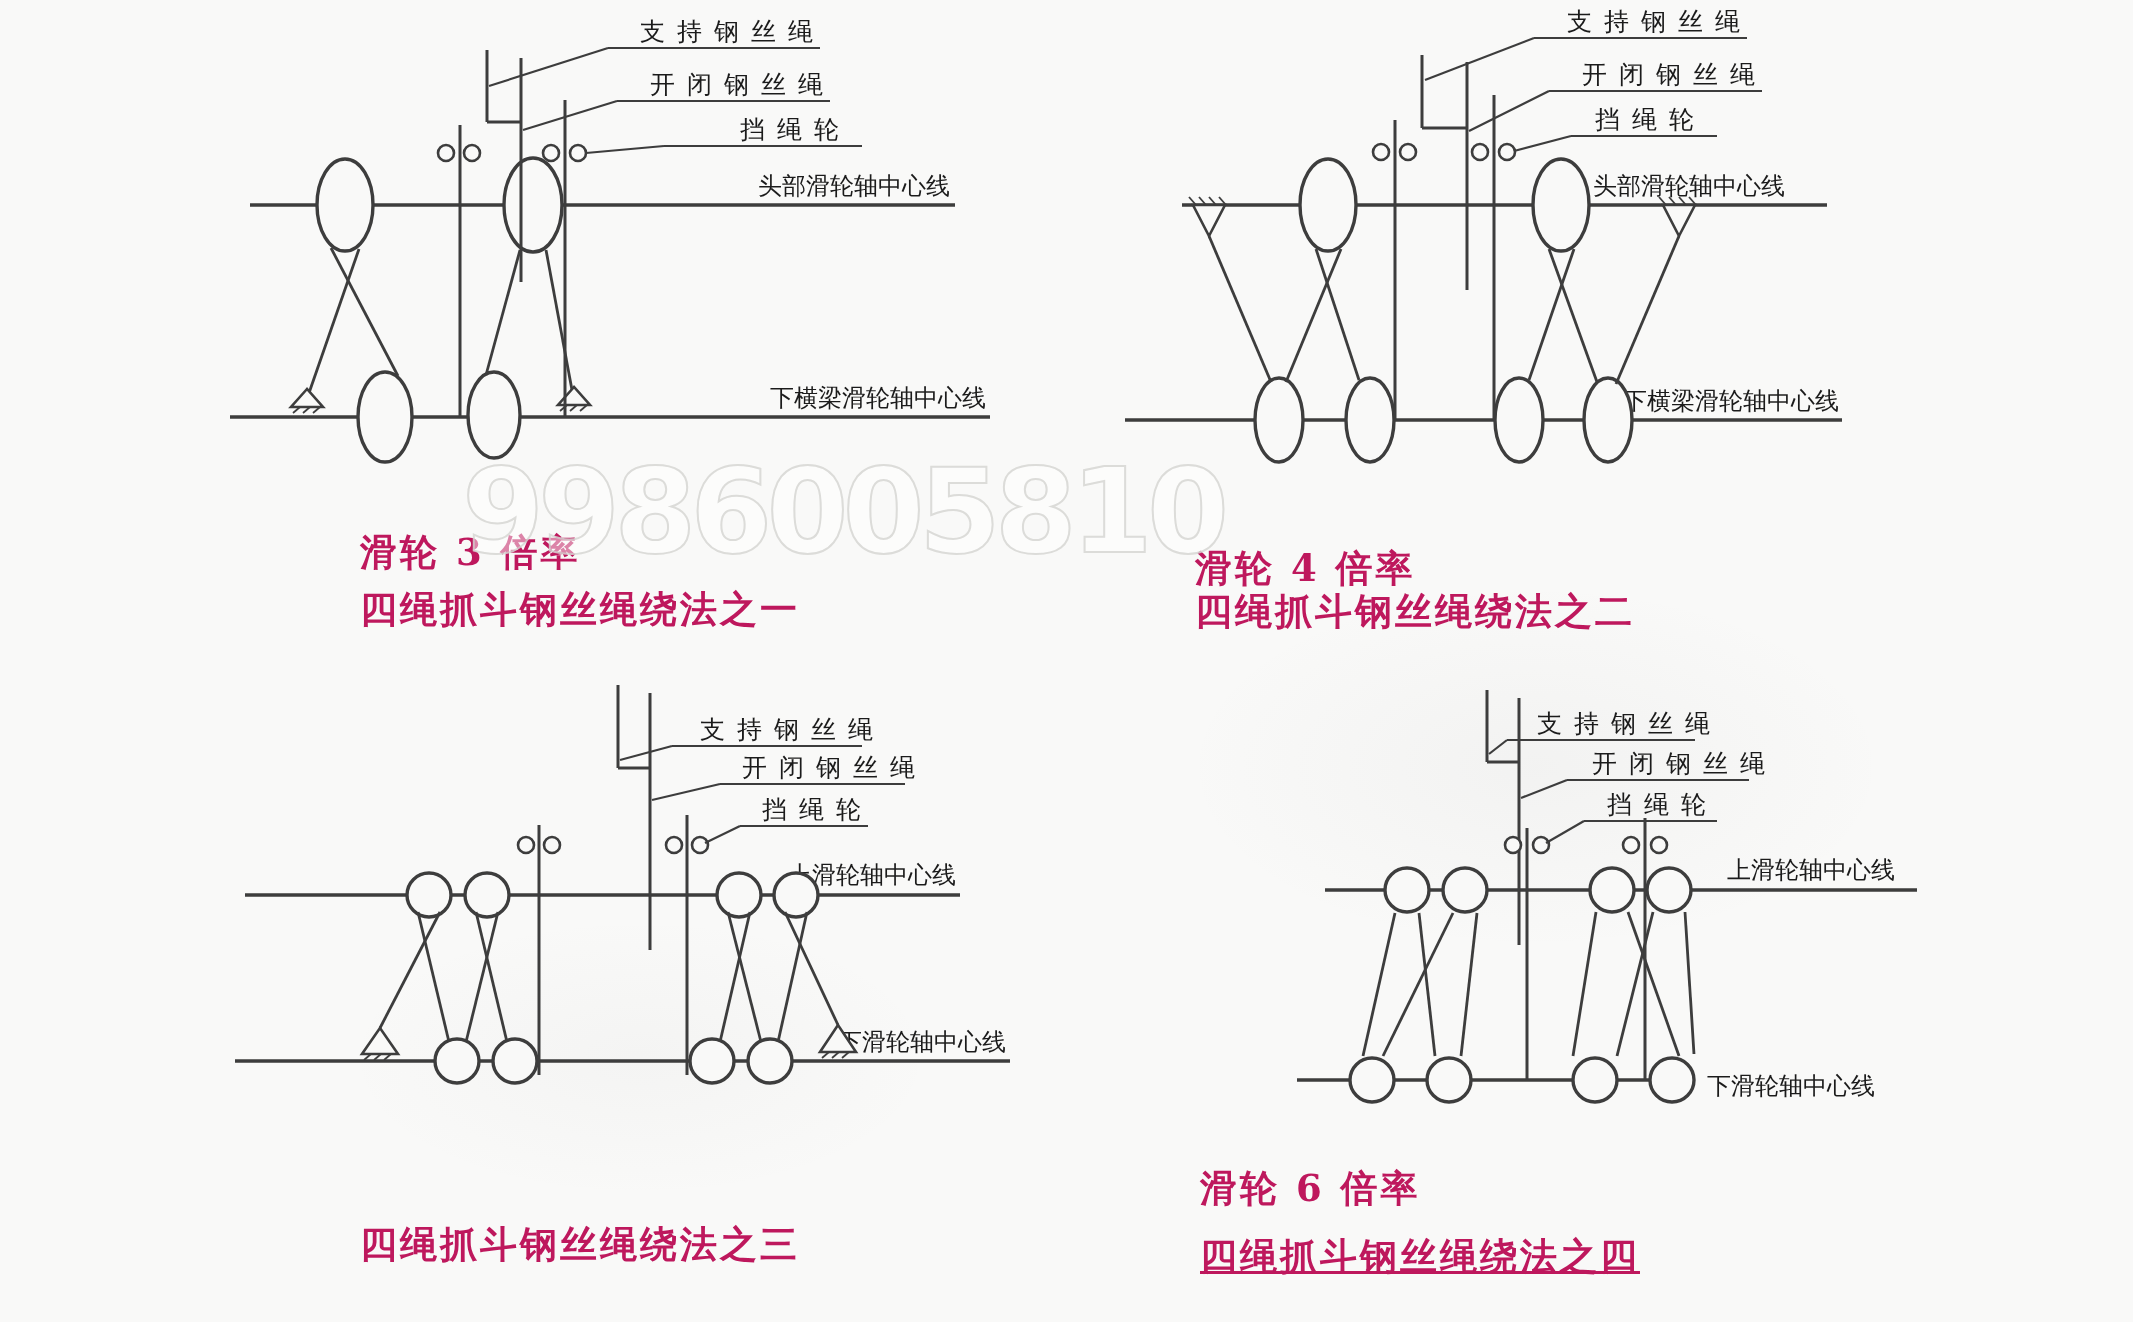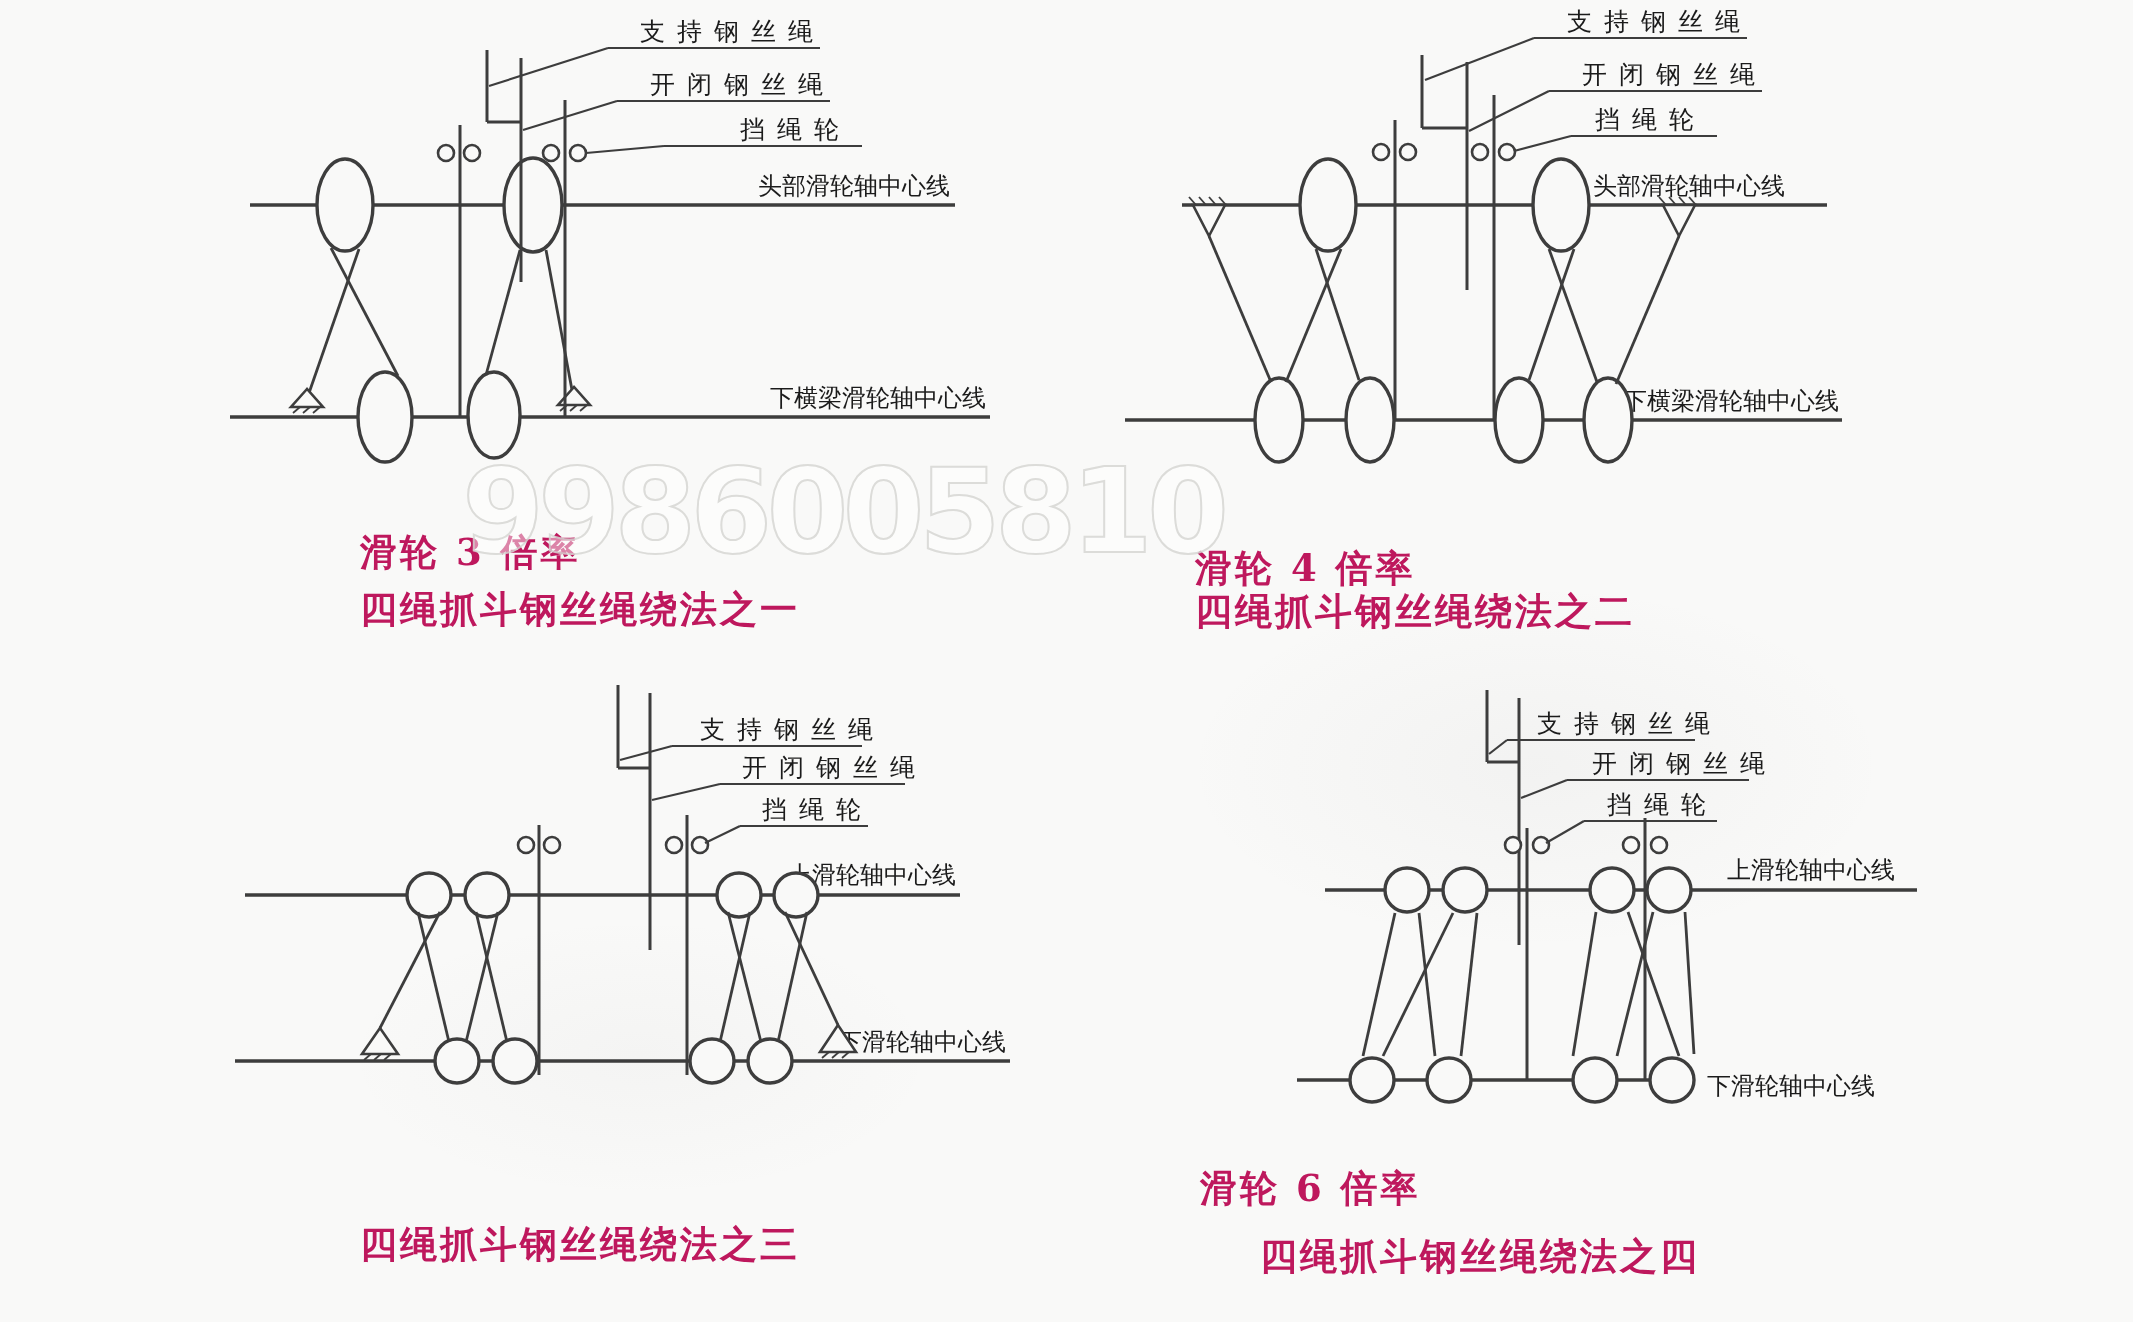--- a/index.html
+++ b/index.html
@@ -317,17 +317,17 @@
 
   <div class="caption" style="left:360px;top:528px;width:600px;">滑轮 3 倍率</div>
   <div class="caption" style="left:360px;top:585px;width:600px;">四绳抓斗钢丝绳绕法之一</div>
 
   <div class="caption" style="left:1195px;top:528px;width:600px;margin-top:16px;">滑轮 4 倍率</div>
   <div class="caption" style="left:1195px;top:587px;width:600px;">四绳抓斗钢丝绳绕法之二</div>
 
   <div class="caption" style="left:360px;top:1220px;width:600px;">四绳抓斗钢丝绳绕法之三</div>
 
   <div class="caption" style="left:1200px;top:1152px;width:600px;margin-top:12px;">滑轮 6 倍率</div>
-  <div class="caption" style="left:1260px;top:1232px;width:600px;">四绳抓斗钢丝绳绕法之四</div>
+  <div class="caption" style="left:1200px;top:1232px;width:600px;text-decoration:underline;">四绳抓斗钢丝绳绕法之四</div>
 
   <div class="watermark">9986005810</div>
 
 </div>
 
 </body></html>

